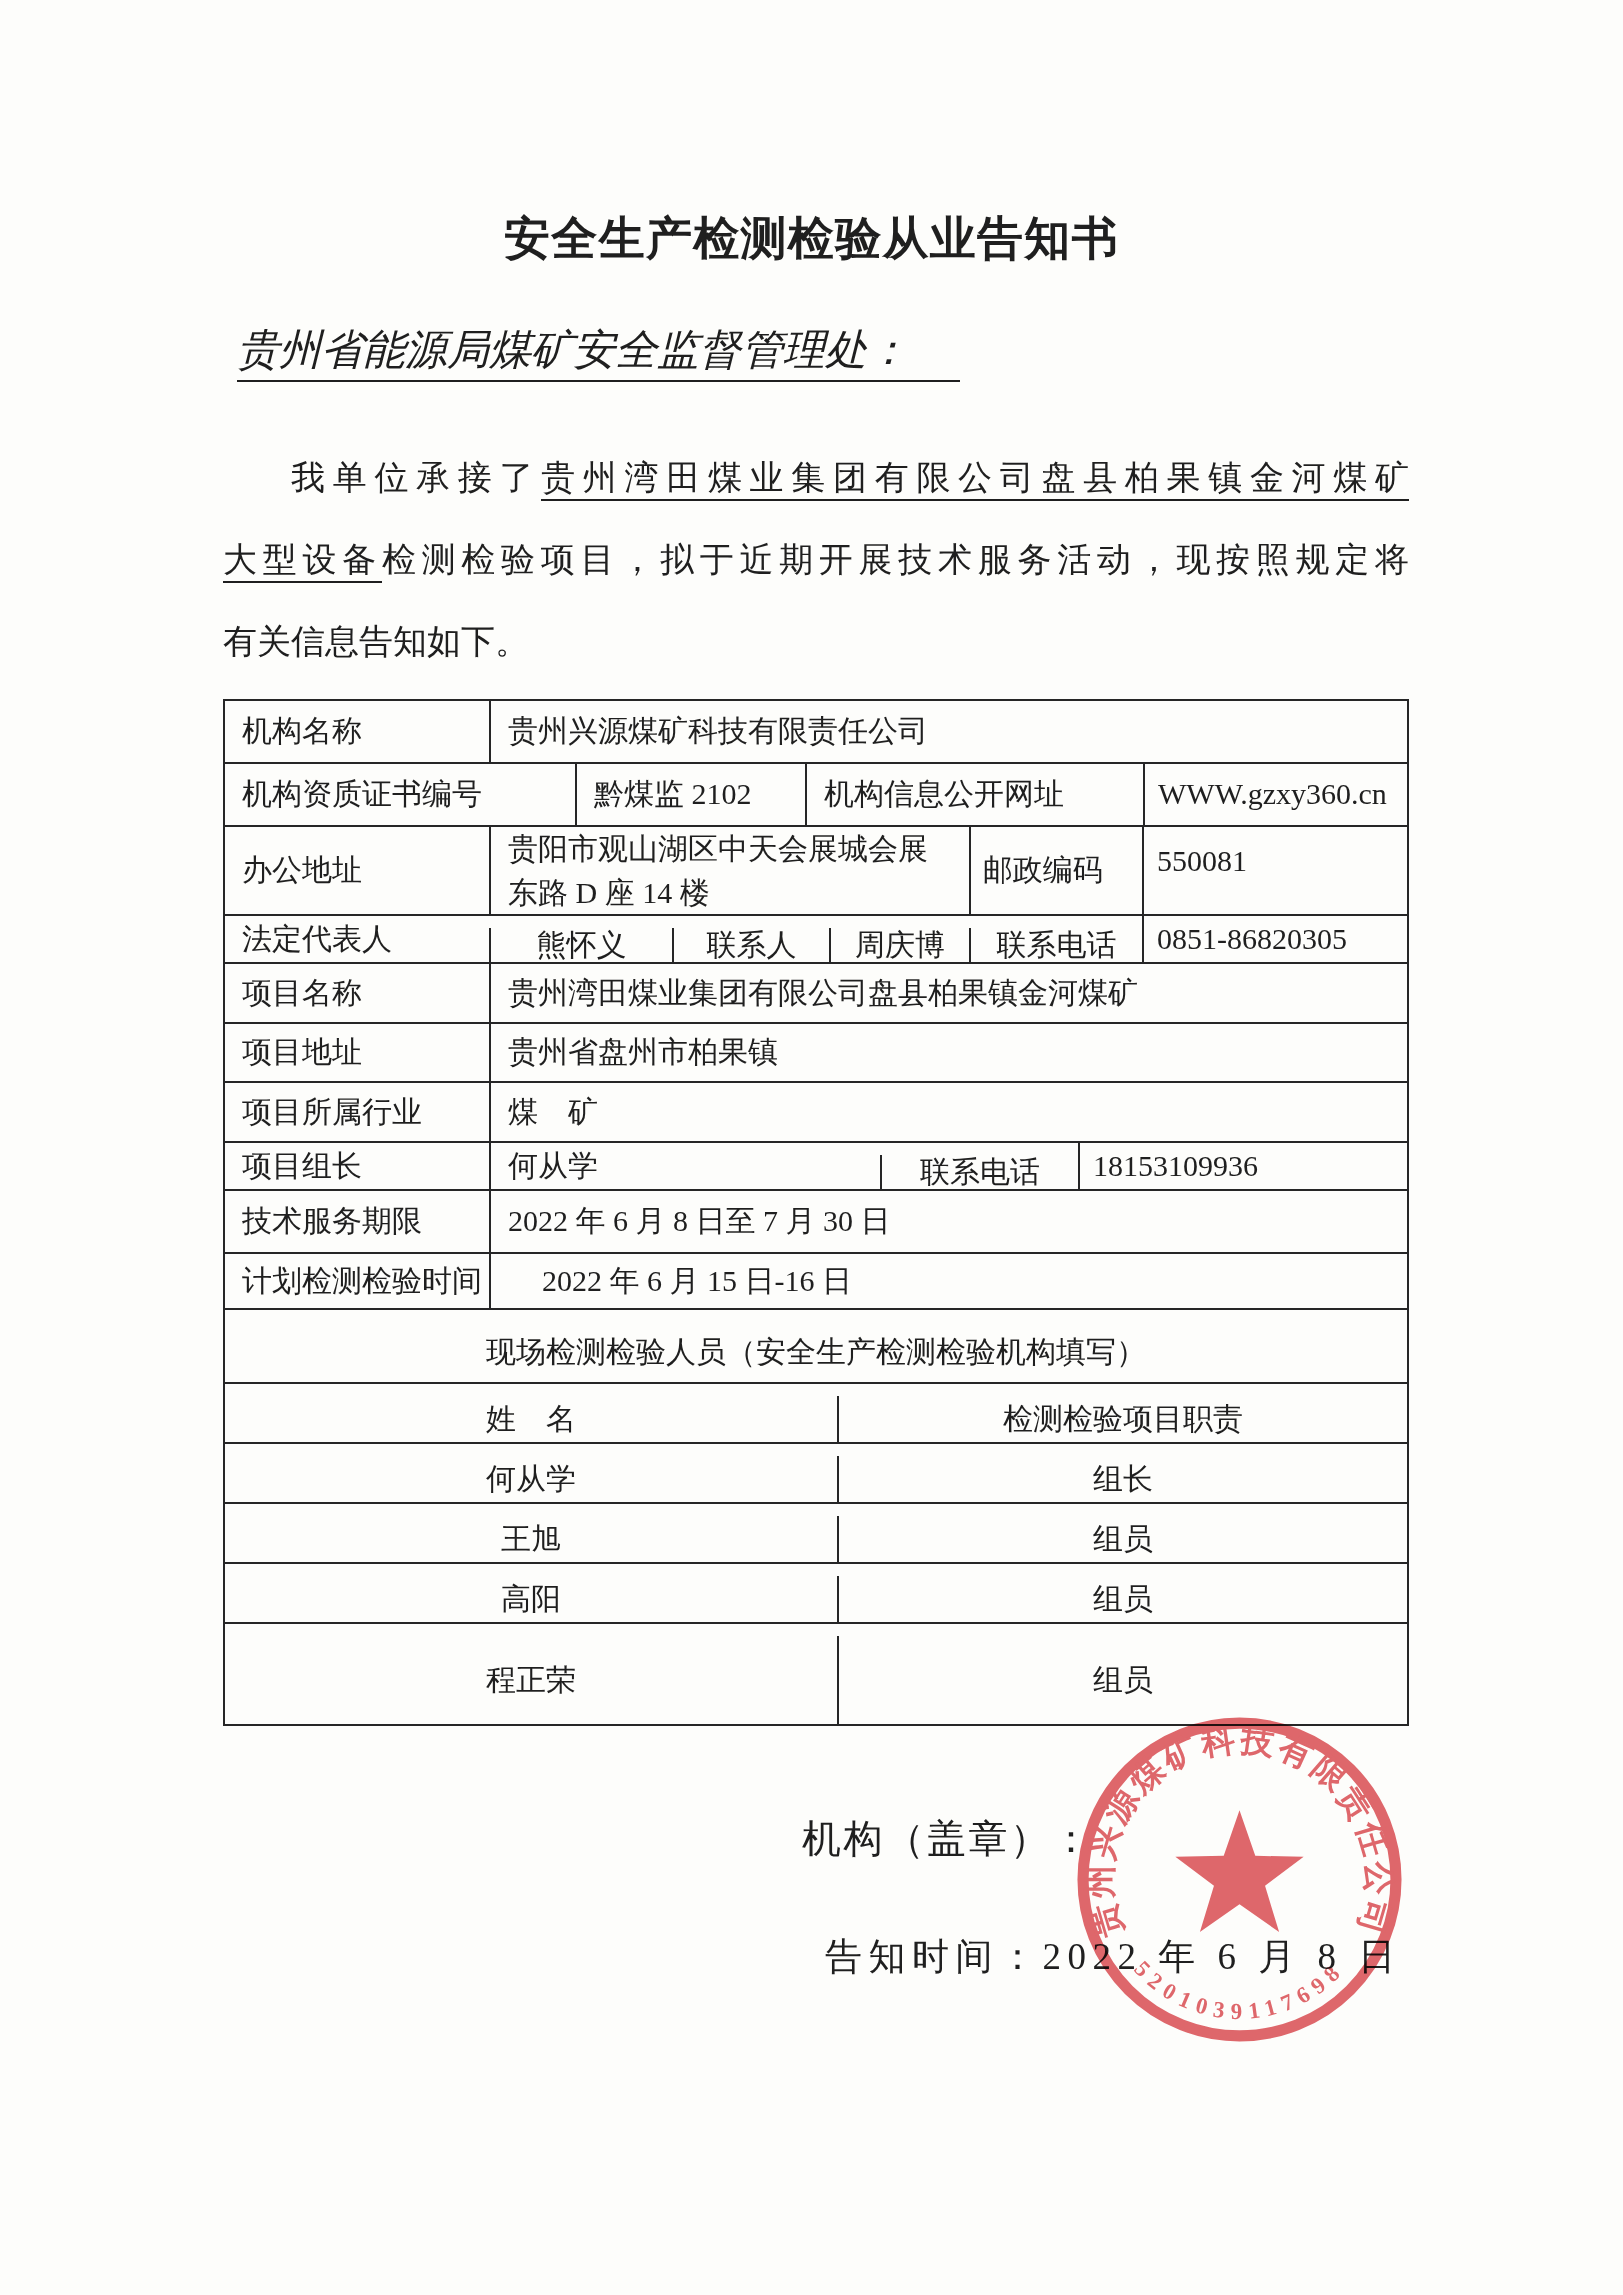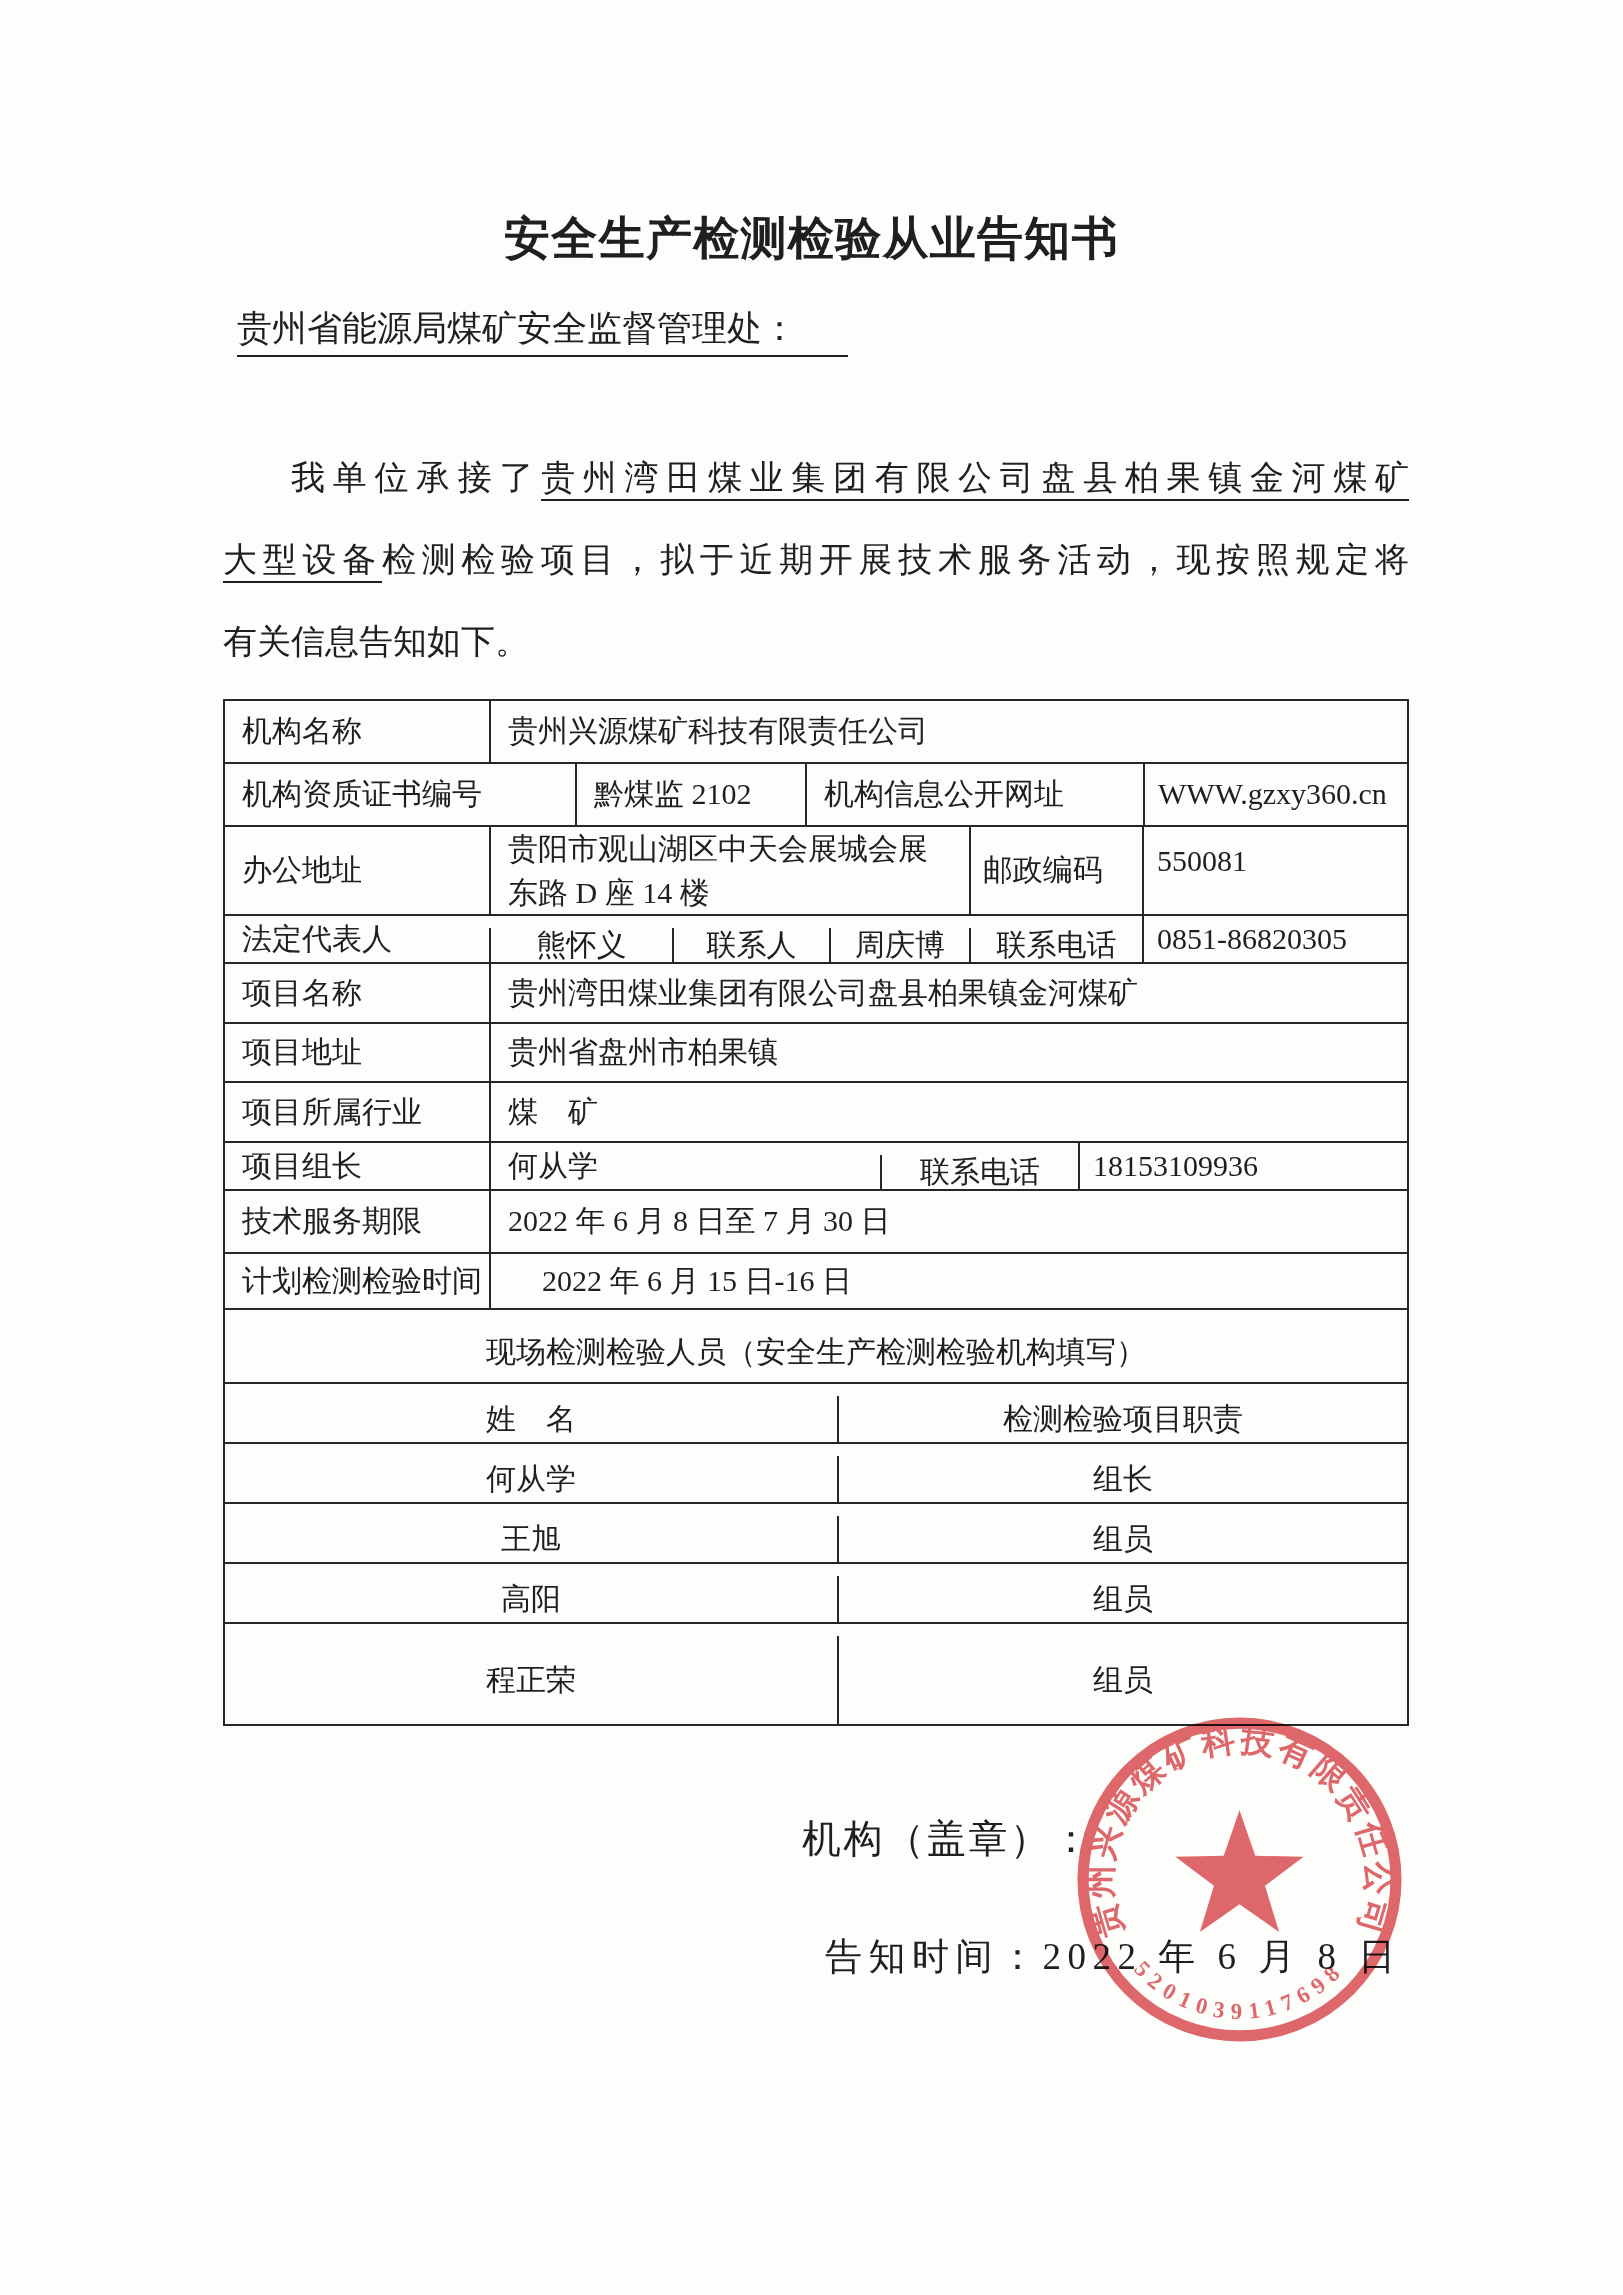--- a/index.html
+++ b/index.html
@@ -14,22 +14,23 @@
     background:var(--paper);
     color:var(--ink);
     font-family:"Liberation Serif","DejaVu Serif",serif;
     overflow:hidden;
   }
   .doc-title{
     position:absolute;left:0;top:208px;width:1623px;
     text-align:center;font-size:46px;font-weight:bold;letter-spacing:1.3px;
   }
   .salutation{
-    position:absolute;left:237px;top:305px;
-    font-size:35px;
+    position:absolute;left:237px;top:322px;
+    font-size:42px;
+    font-style:italic;
   }
   .salutation .u-sal{
     border-bottom:2.6px solid var(--ink);
     padding-bottom:6.5px;padding-right:51px;
   }
   .paragraph{
     position:absolute;left:223px;top:437px;width:1186px;
     font-size:34px;line-height:82px;
   }
   .p-line{

